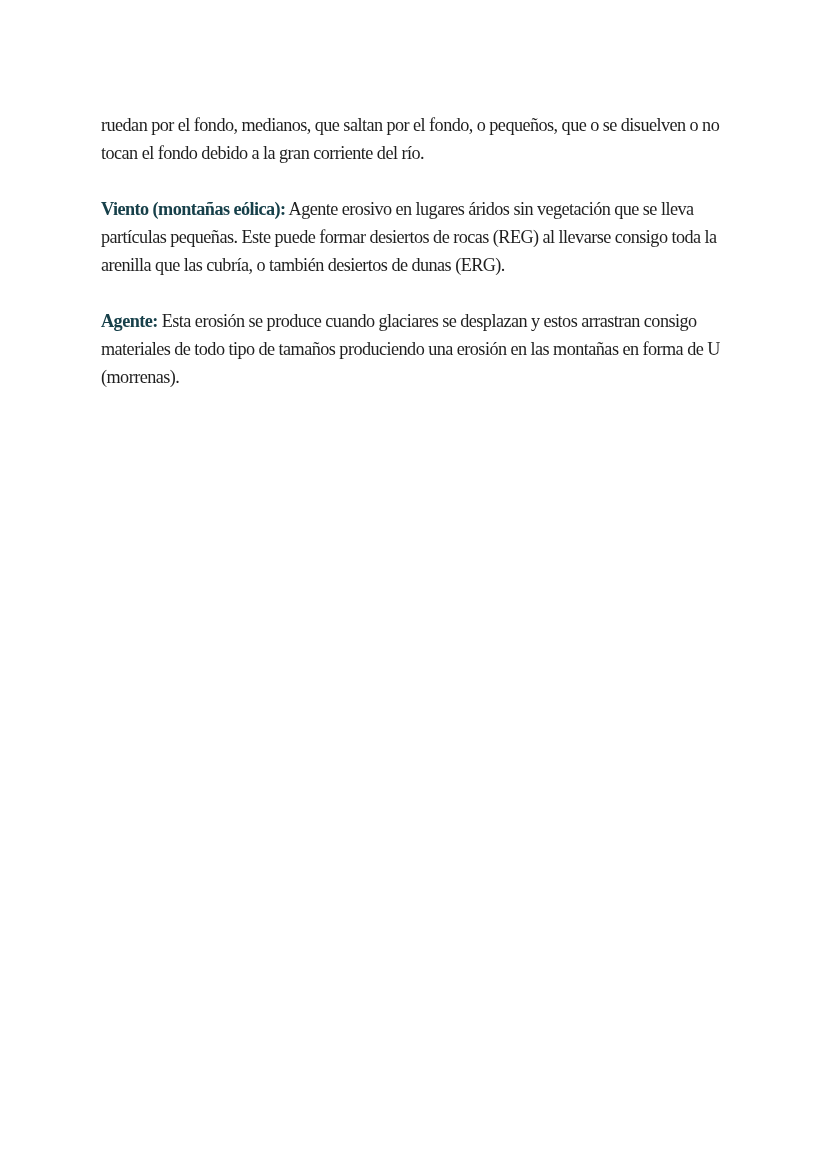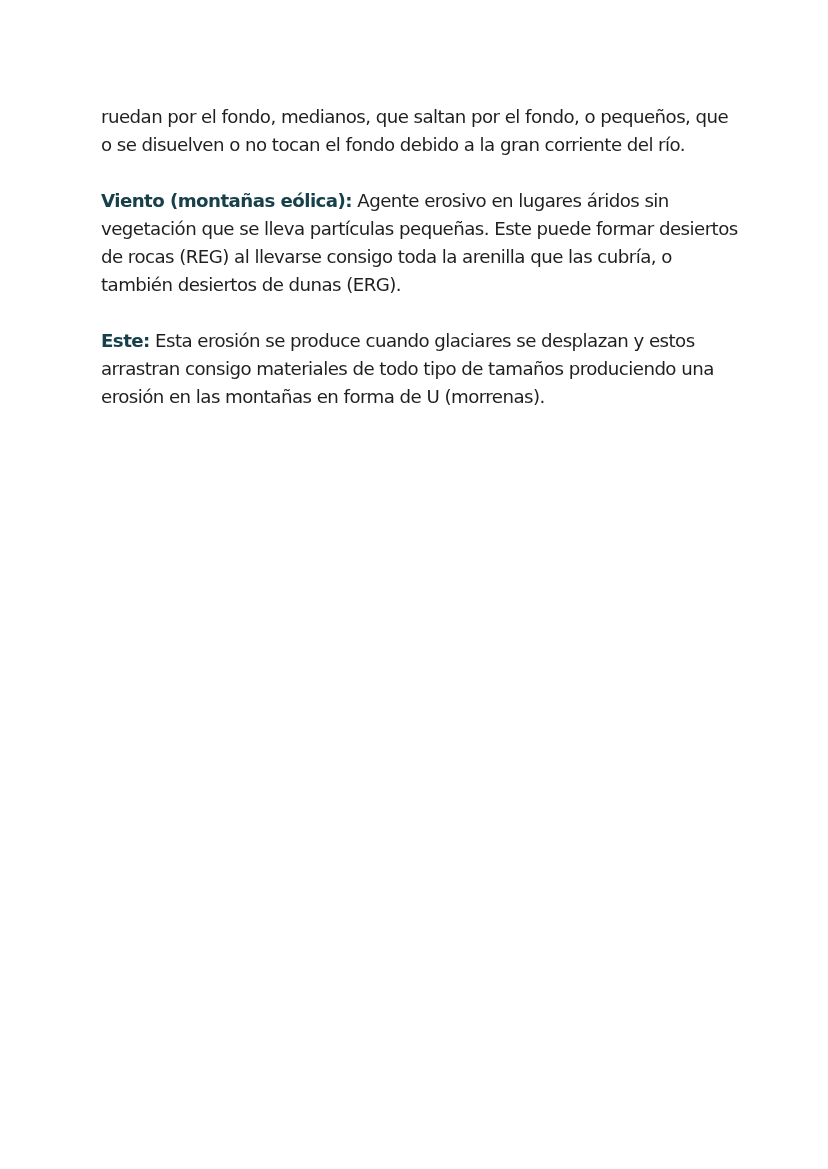--- a/index.html
+++ b/index.html
@@ -18,33 +18,34 @@
       left: 101px;
       top: 99px;
       width: 640px;
       font-family: "DejaVu Sans", sans-serif;
       font-size: 18.2px;
       line-height: 28px;
       color: #1f1f1f;
       letter-spacing: -0.55px;
     }
     .para {
-      margin: 4px 0 28px 0;
+      margin: 12px 0 28px 0;
+      font-family: Liberation Serif, serif;
     }
     .bold-term {
       font-weight: bold;
       color: #17404a;
     }
   </style>
 </head>
 <body>
 
 <div class="page">
   <p class="para">
     <span>ruedan por el fondo, medianos, que saltan por el fondo, o pequeños, que o se disuelven o no tocan el fondo debido a la gran corriente del río.</span>
   </p>
   <p class="para">
     <span class="bold-term">Viento (montañas eólica):</span><span> Agente erosivo en lugares áridos sin vegetación que se lleva partículas pequeñas. Este puede formar desiertos de rocas (REG) al llevarse consigo toda la arenilla que las cubría, o también desiertos de dunas (ERG).</span>
   </p>
   <p class="para">
-    <span class="bold-term">Este:</span><span> Esta erosión se produce cuando glaciares se desplazan y estos arrastran consigo materiales de todo tipo de tamaños produciendo una erosión en las montañas en forma de U (morrenas).</span>
+    <span class="bold-term">Agente:</span><span> Esta erosión se produce cuando glaciares se desplazan y estos arrastran consigo materiales de todo tipo de tamaños produciendo una erosión en las montañas en forma de U (morrenas).</span>
   </p>
 </div>
 
 </body></html>

